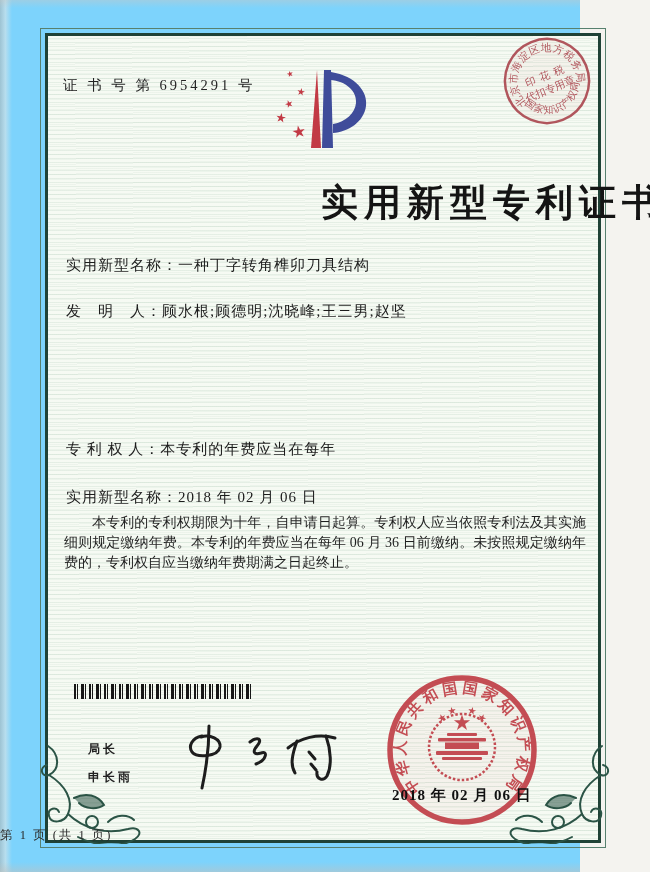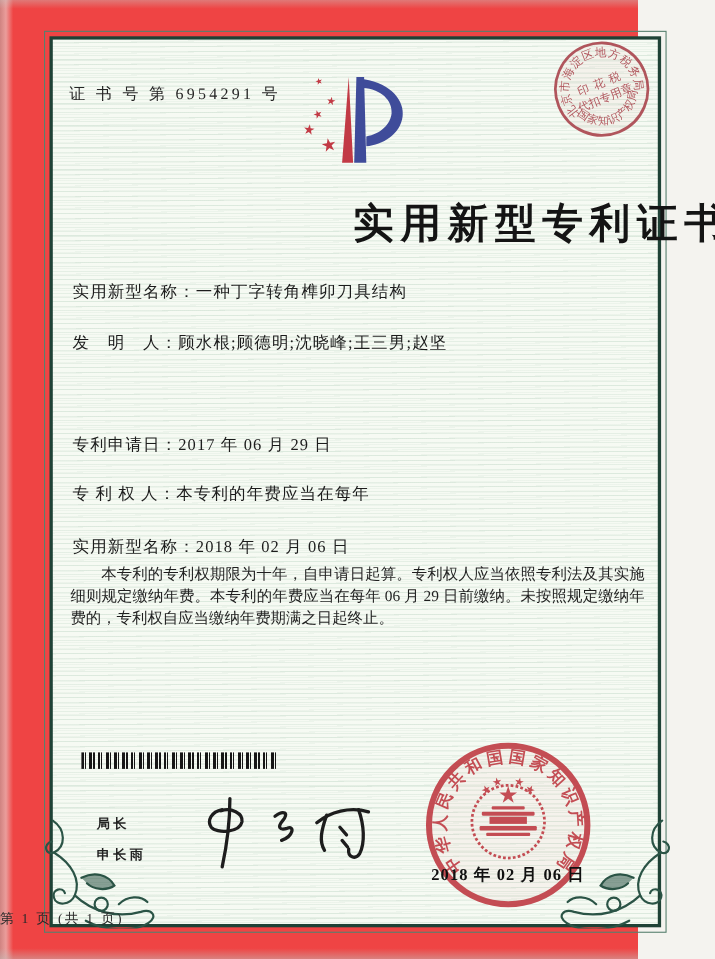--- a/index.html
+++ b/index.html
@@ -4,21 +4,21 @@
 <style>
   html,body{margin:0;padding:0;}
   body{
     width:650px;height:872px;
     background:#f4f3ef;
     font-family:"Liberation Serif","DejaVu Serif",serif;
     position:relative;overflow:hidden;
   }
   .page{
     position:absolute;left:0;top:0;width:580px;height:872px;
-    background:#ef4444;
+    background:#7dd3fc;
   }
   
   .edge-left{position:absolute;left:0;top:0;width:12px;height:100%;
     background:linear-gradient(90deg,#b7b6b2,#e7e6e2 45%,rgba(255,255,255,0));opacity:.55;}
   .edge-top{position:absolute;left:0;top:0;width:100%;height:8px;
     background:linear-gradient(180deg,#c9c8c4,rgba(255,255,255,0));opacity:.4;}
   .edge-bottom{position:absolute;left:0;bottom:0;width:100%;height:10px;
     background:linear-gradient(0deg,#c2c1bd,rgba(255,255,255,0));opacity:.5;}
   
   .texture{
@@ -157,32 +157,29 @@
   </svg>
 
   <h1 class="title">实用新型专利证书</h1>
 
   <div class="field" style="top:256px">
     <span>实用新型名称：</span><span>一种丁字转角榫卯刀具结构</span>
   </div>
   <div class="field" style="top:302px">
     <span>发　明　人：</span><span>顾水根;顾德明;沈晓峰;王三男;赵坚</span>
   </div>
-  <div class="field" style="top:395px">
-    <span>专利申请日：</span><span>2017 年 06 月 29 日</span>
-  </div>
   <div class="field" style="top:440px">
     <span>专 利 权 人：</span><span>本专利的年费应当在每年</span>
   </div>
   <div class="field" style="top:488px">
     <span>实用新型名称：</span><span>2018 年 02 月 06 日</span>
   </div>
 
   <div class="paras">
-    <p>本专利的专利权期限为十年，自申请日起算。专利权人应当依照专利法及其实施细则规定缴纳年费。本专利的年费应当在每年 06 月 29 日前缴纳。未按照规定缴纳年费的，专利权自应当缴纳年费期满之日起终止。</p>
+    <p>本专利的专利权期限为十年，自申请日起算。专利权人应当依照专利法及其实施细则规定缴纳年费。本专利的年费应当在每年 06 月 36 日前缴纳。未按照规定缴纳年费的，专利权自应当缴纳年费期满之日起终止。</p>
   </div>
 
   <div class="barcode"></div>
 
   <div class="signer">
     <div>局长</div>
     <div>申长雨</div>
   </div>
 
   <svg class="signature-svg" width="210" height="95" viewBox="0 0 210 95">

